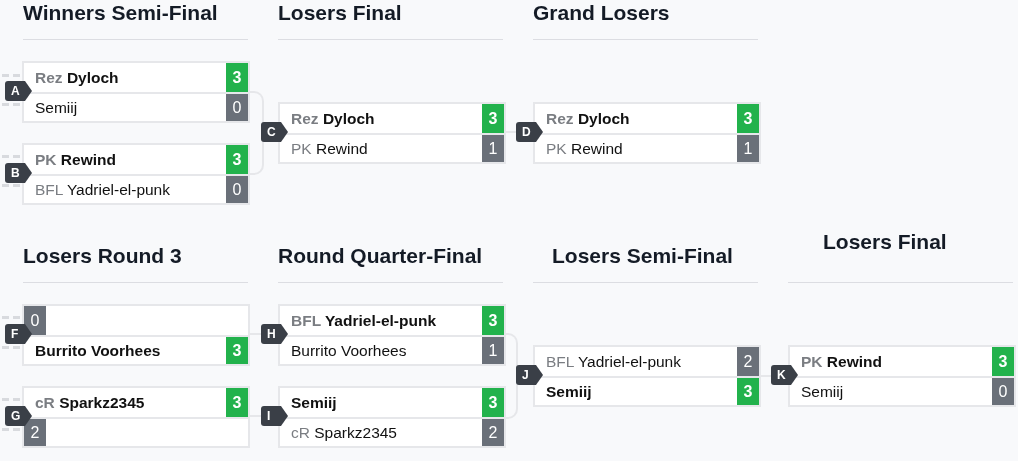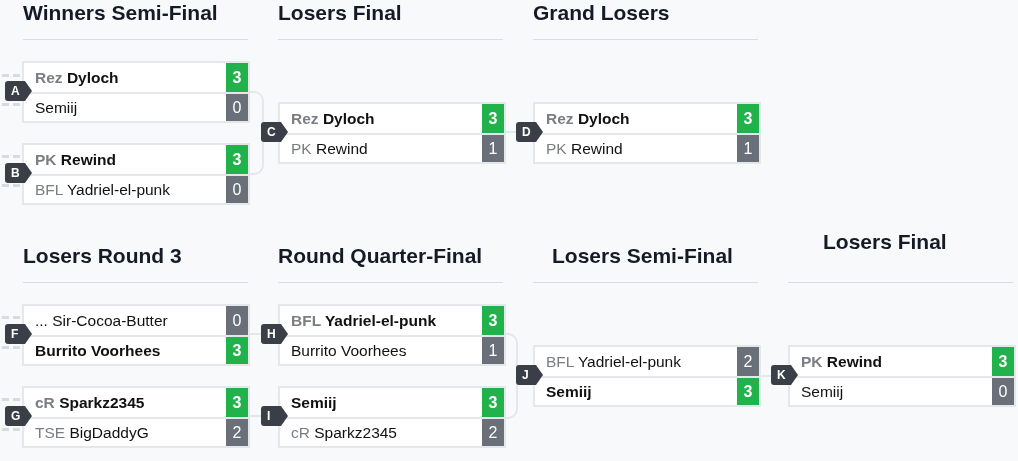--- a/index.html
+++ b/index.html
@@ -135,37 +135,35 @@
   </div>
   <div class="slot">
     <div class="name"><span class="prefix">PK</span> <span>Rewind</span></div>
     <div class="score loss">1</div>
   </div>
 </div>
 <div class="tag" style="left:516px;top:122px;">D</div>
 
 <div class="match" style="left:22px;top:304px;">
   <div class="slot">
-    <div class="name"><span>...</span> <span>Sir-Cocoa-Butter</span></div>
     <div class="score loss">0</div>
   </div>
   <div class="slot winner">
     <div class="name"><span>Burrito Voorhees</span></div>
     <div class="score win">3</div>
   </div>
 </div>
 <div class="tag" style="left:5px;top:324px;">F</div>
 
 <div class="match" style="left:22px;top:386px;">
   <div class="slot winner">
     <div class="name"><span class="prefix">cR</span> <span>Sparkz2345</span></div>
     <div class="score win">3</div>
   </div>
   <div class="slot">
-    <div class="name"><span class="prefix">TSE</span> <span>BigDaddyG</span></div>
     <div class="score loss">2</div>
   </div>
 </div>
 <div class="tag" style="left:5px;top:406px;">G</div>
 
 <div class="match" style="left:278px;top:304px;">
   <div class="slot winner">
     <div class="name"><span class="prefix">BFL</span> <span>Yadriel-el-punk</span></div>
     <div class="score win">3</div>
   </div>

